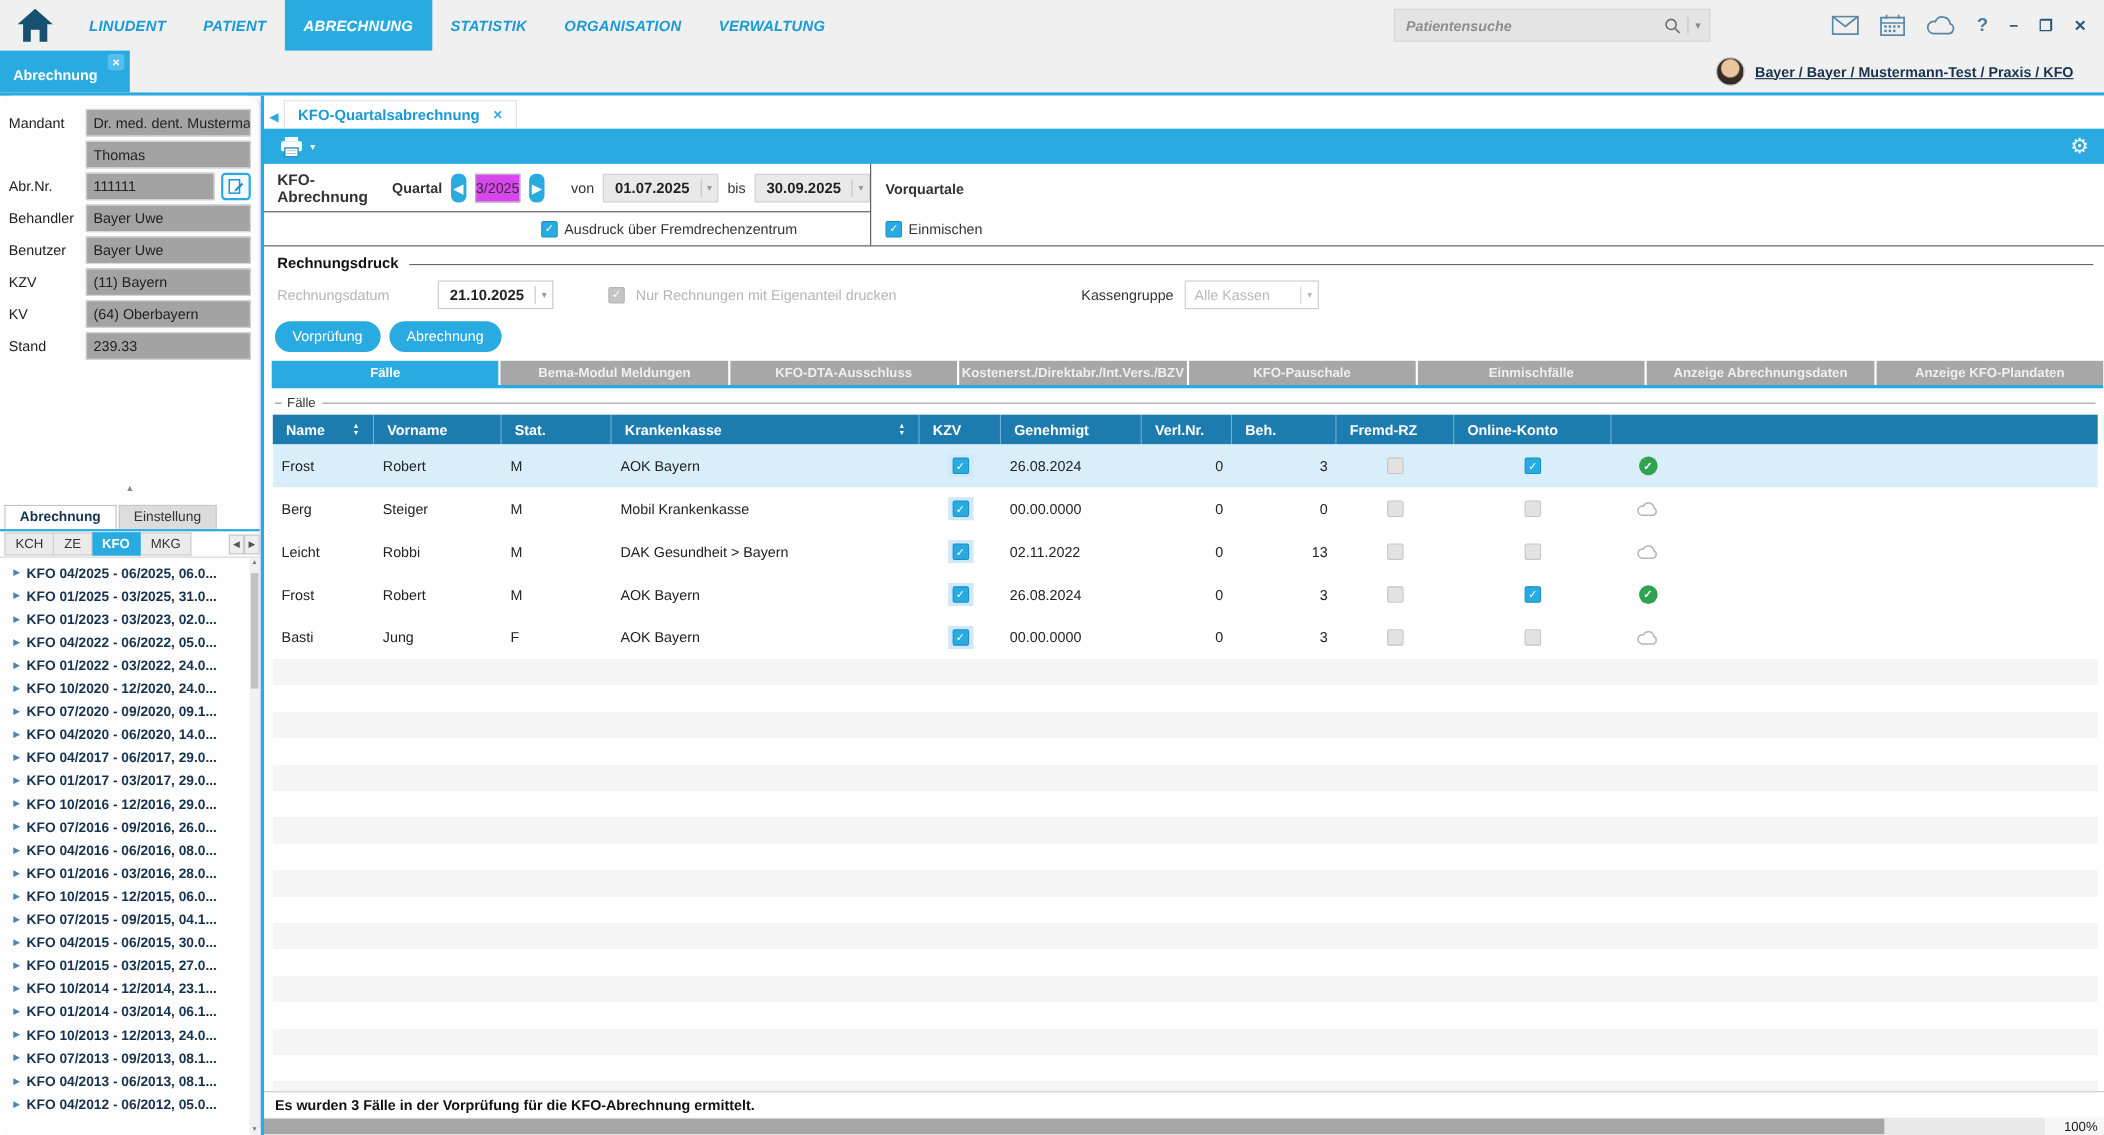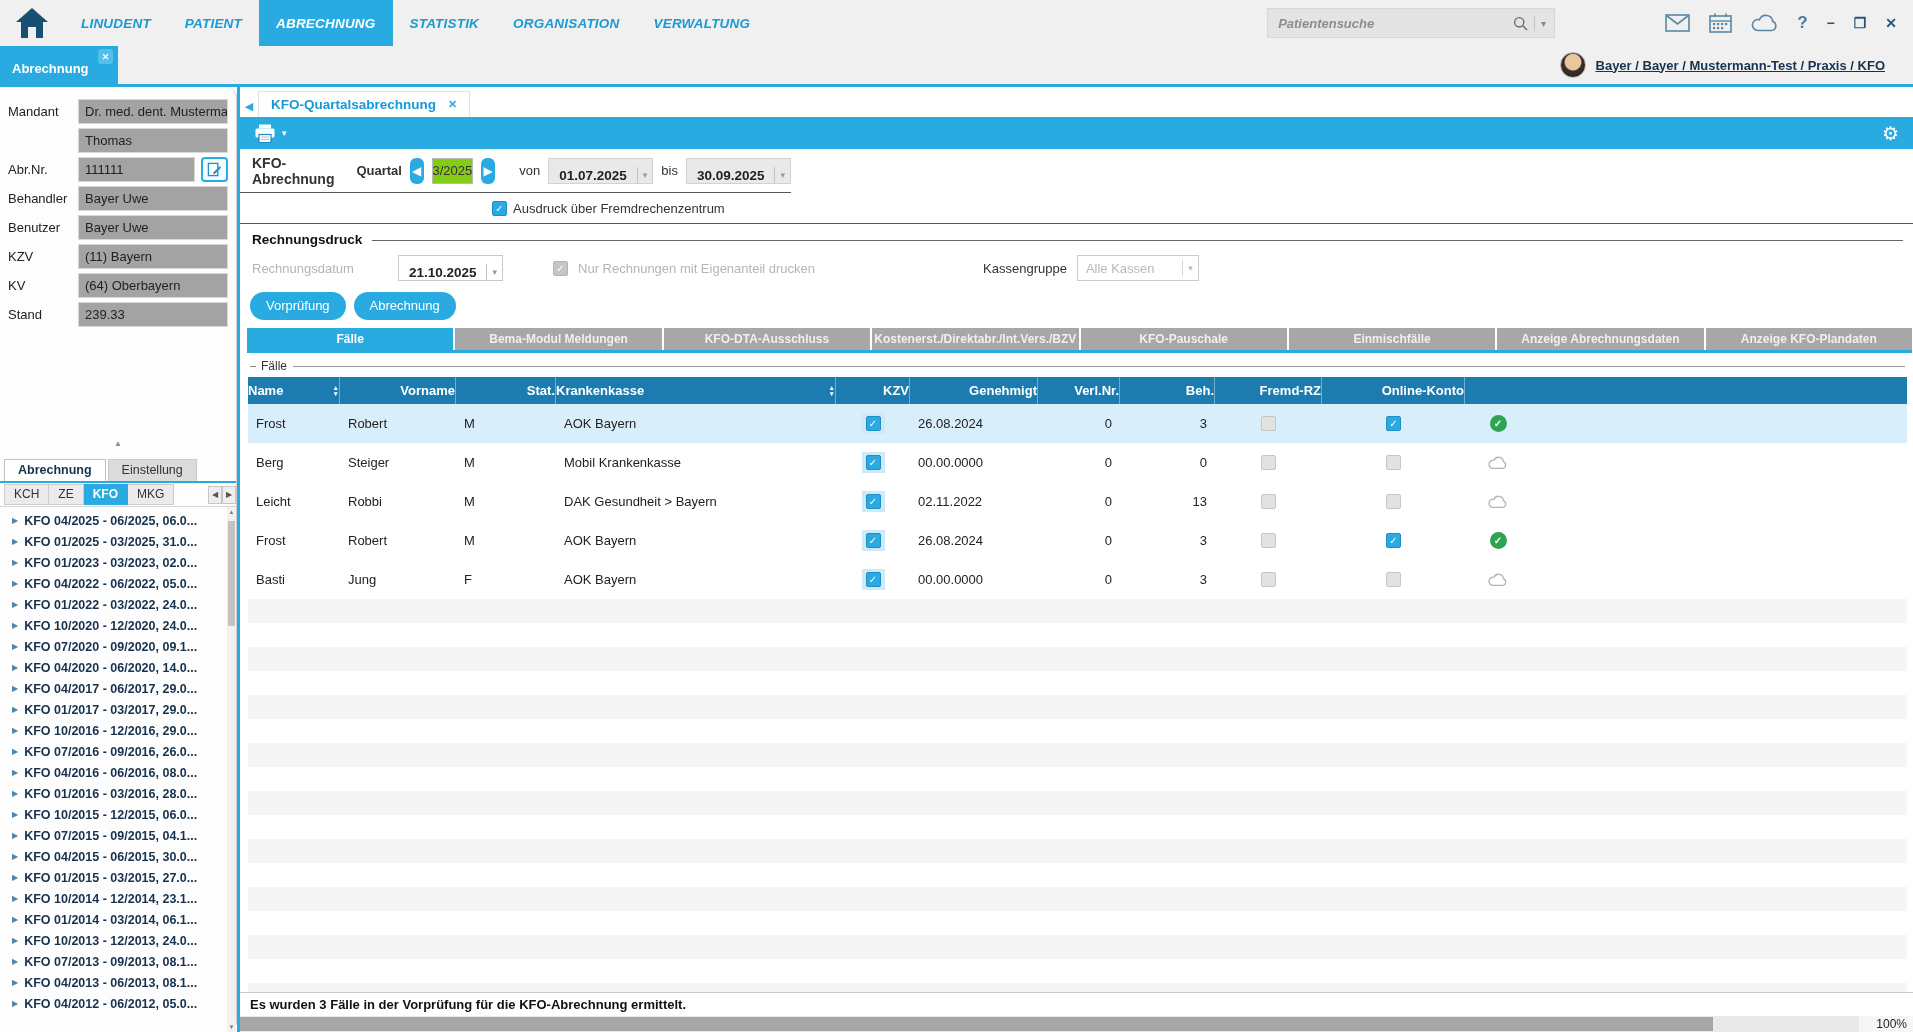--- a/index.html
+++ b/index.html
@@ -80,22 +80,22 @@
   .ctl-left { width:551px; }
   .ctl-right { flex:1; border-left:1px solid #555; padding-left:13px; }
   .rowA { height:44px; display:flex; align-items:center; gap:8px; padding-left:12px; border-bottom:1px solid #555; }
   .ctl-right .rowA { border-bottom:none; padding-left:0; }
   .rowB { height:30px; display:flex; align-items:center; gap:6px; padding-left:252px; }
   .ctl-right .rowB { padding-left:0; }
   .ctl-sep { border-bottom:1px solid #555; }
   .ptitle { font-weight:bold; font-size:14px; margin-right:14px; }
   .plabel { font-weight:bold; font-size:13px; }
   .navbtn { width:26px; height:26px; border-radius:6px; background:#29abe2; color:#fff; display:flex; align-items:center; justify-content:center; font-size:12px; cursor:pointer; }
-  .qfield { width:58px; height:26px; border:1px solid #b9b9b9; background:#84cc16; text-align:center; line-height:24px; font-size:13px; }
-  .datebox { height:26px; display:flex; align-items:flex-end; border:1px solid #d2d2d2; background:#e9e9e9; cursor:pointer; }
+  .qfield { width:58px; height:26px; border:1px solid #b9b9b9; background:#d946ef; text-align:center; line-height:24px; font-size:13px; }
+  .datebox { height:26px; display:flex; align-items:center; border:1px solid #d2d2d2; background:#e9e9e9; cursor:pointer; }
   .datebox .dtxt { padding:0 10px; font-weight:bold; color:#222; font-size:13.5px; }
   .datebox .dcar { border-left:1px solid #c2c2c2; padding:0 5px; color:#999; font-size:9px; height:16px; display:flex; align-items:center; }
   .datebox.white { background:#fff; border-color:#c9c9c9; }
   .cb { width:15px; height:15px; border-radius:2px; display:inline-flex; align-items:center; justify-content:center; font-size:10px; color:#fff; flex:none; cursor:pointer; }
   .cb.on { background:#29abe2; border:1px solid #1d8fc4; }
   .cb.on::after { content:"✓"; }
   .cb.off { background:#e2e2e2; border:1px solid #c6c6c6; }
   .cb.dis { background:#c6c6c6; border:1px solid #b4b4b4; }
   .cb.dis::after { content:"✓"; }
   .headrow { height:26px; display:flex; align-items:center; gap:10px; padding:4px 10px 0 12px; }
@@ -116,21 +116,21 @@
 
   
   .legendrow { margin:6px 8px 2px 10px; display:flex; align-items:center; font-size:12px; color:#333; }
   .ltick { width:6px; border-top:1px solid #888; margin-right:5px; }
   .lline { flex:1; border-top:1px solid #999; margin-left:6px; }
 
   
   .table { margin:2px 6px 0 8px; --cols: 92px 116px 100px 280px 74px 128px 82px 95px 107px 143px 66px 1fr; }
   .thead, .trow { display:grid; grid-template-columns:var(--cols); }
   .thead { background:#1c7cb0; height:27px; }
-  .th { display:flex; align-items:center; padding:0 0; color:#fff; font-weight:bold; font-size:13px; border-right:1px solid rgba(255,255,255,.38);justify-content:flex-end; }
+  .th { display:flex; align-items:center; padding:0 12px; color:#fff; font-weight:bold; font-size:13px; border-right:1px solid rgba(255,255,255,.38); }
   .th:nth-last-child(-n+2) { border-right:none; }
   .sort { margin-left:auto; display:flex; flex-direction:column; line-height:5.5px; font-size:6.5px; color:#fff; cursor:pointer; }
   .trow { height:39px; }
   .trow.sel { background:#d9eefb; }
   .td { display:flex; align-items:center; padding:0 8px; font-size:13px; color:#222; white-space:nowrap; overflow:hidden; }
   .td.r { justify-content:flex-end; }
   .td.c { justify-content:center; }
   .kzvwrap { background:#cfe9f8; padding:3px 4px; display:inline-flex; }
   .okicon { width:17px; height:17px; border-radius:50%; background:#2fa351; color:#fff; font-size:10px; font-weight:bold; display:flex; align-items:center; justify-content:center; }
   .stripes { flex:1; margin:0 6px 0 8px; background:repeating-linear-gradient(to bottom, #f5f5f5 0 24px, #ffffff 24px 48px); }
@@ -434,20 +434,29 @@
             <span class="datebox">
               <span class="dtxt">30.09.2025</span>
               <span class="dcar">▾</span>
             </span>
           </div>
           <div class="rowB">
             <span class="cb on"></span>
             <span>Ausdruck über Fremdrechenzentrum</span>
           </div>
         </div>
+        <div class="ctl-right">
+          <div class="rowA">
+              <span class="plabel">Vorquartale</span>
+            </div>
+          <div class="rowB">
+            <span class="cb on"></span>
+            <span>Einmischen</span>
+          </div>
+        </div>
       </div>
       <div class="ctl-sep"></div>
 
       <div class="headrow">
         <b>Rechnungsdruck</b>
         <span class="gline"></span>
       </div>
 
       <div class="frow">
         <span class="graytxt">Rechnungsdatum</span>

